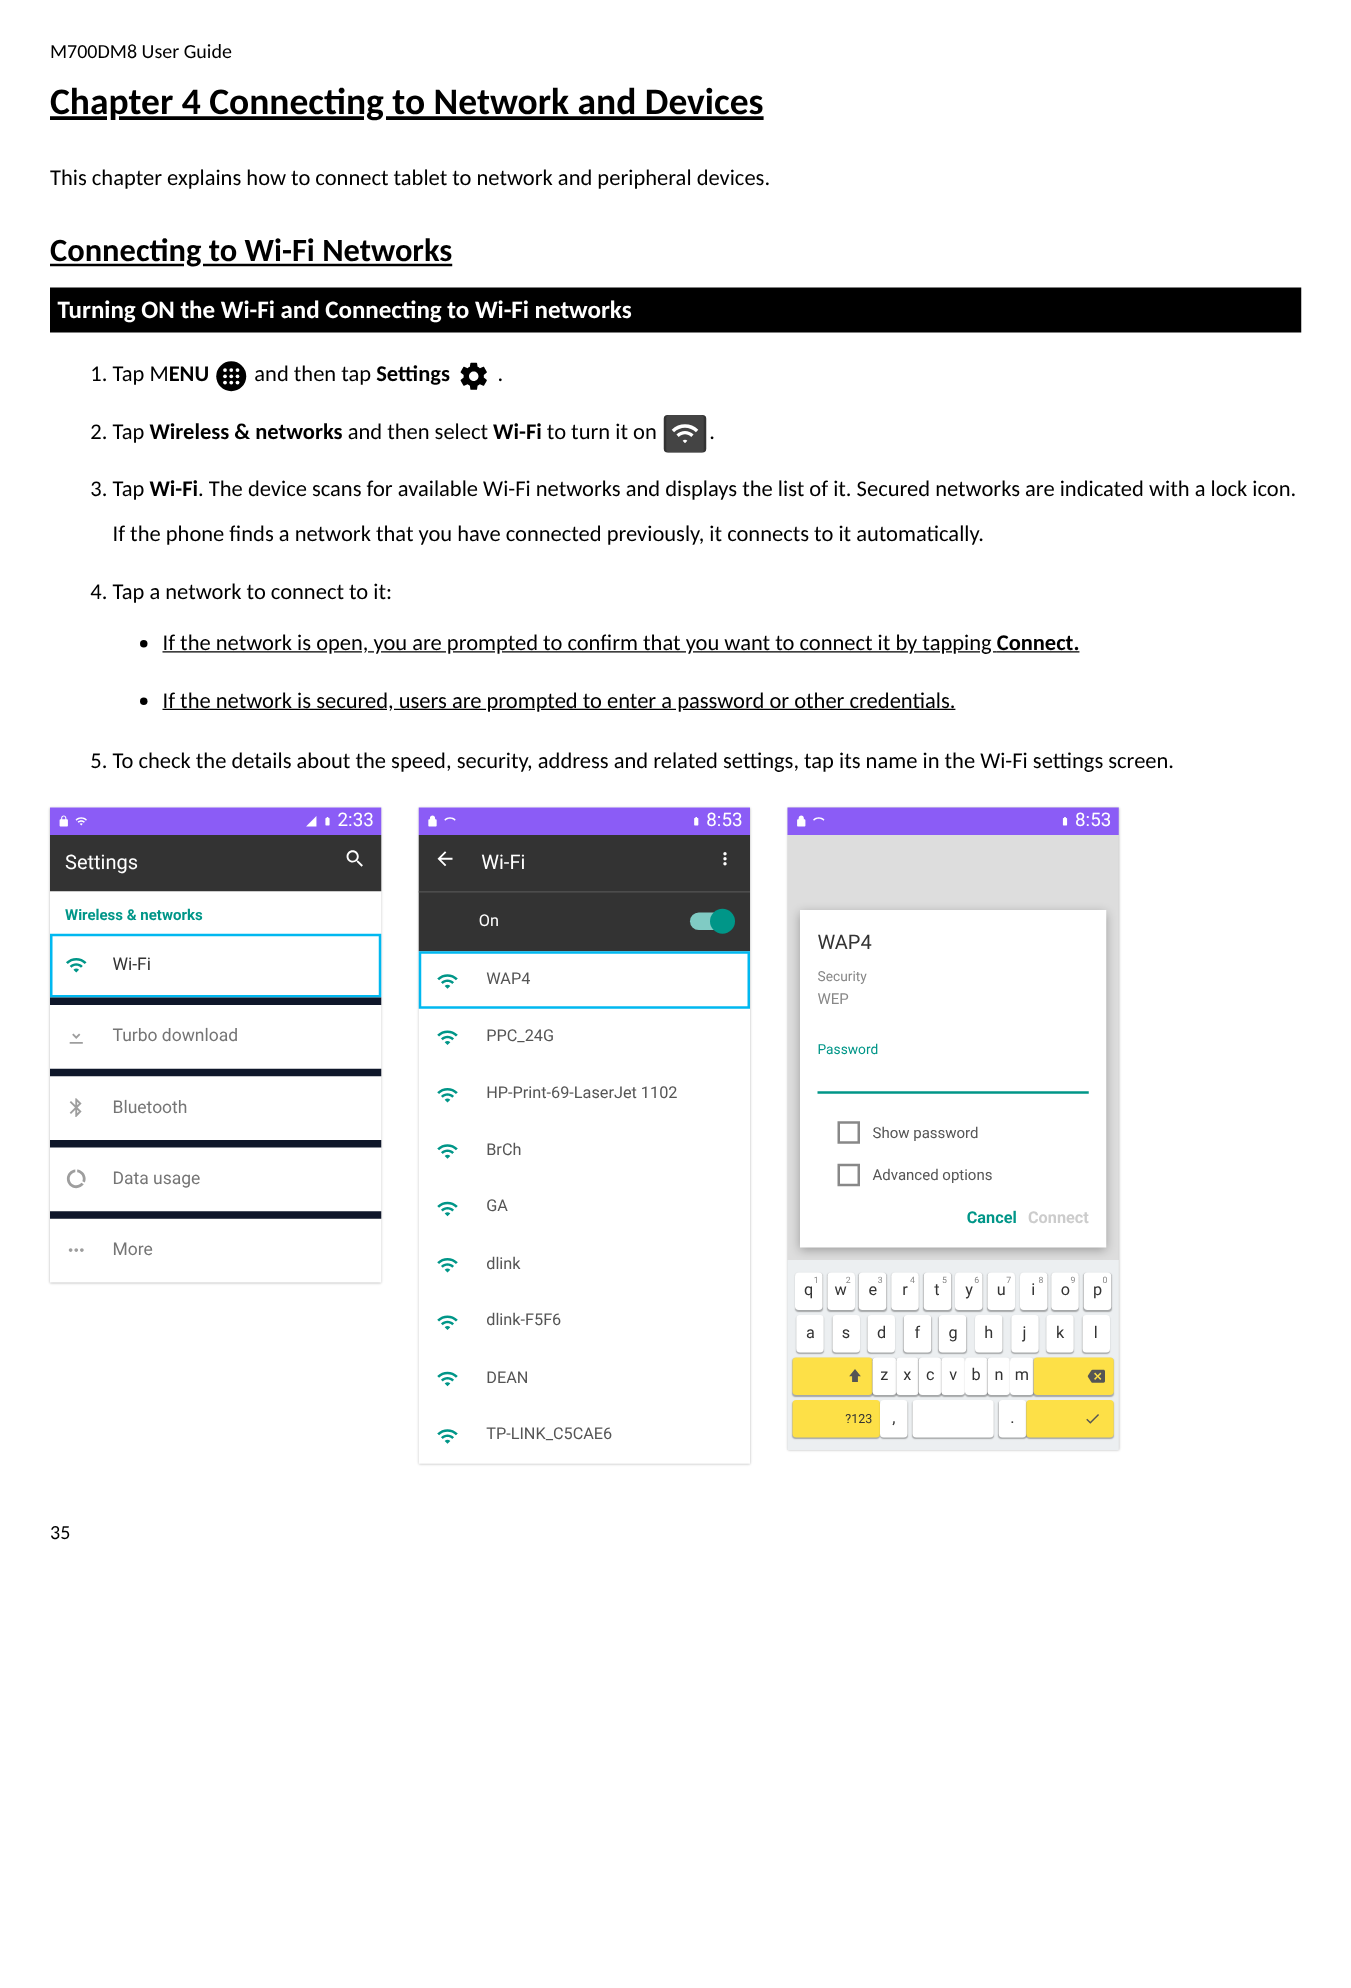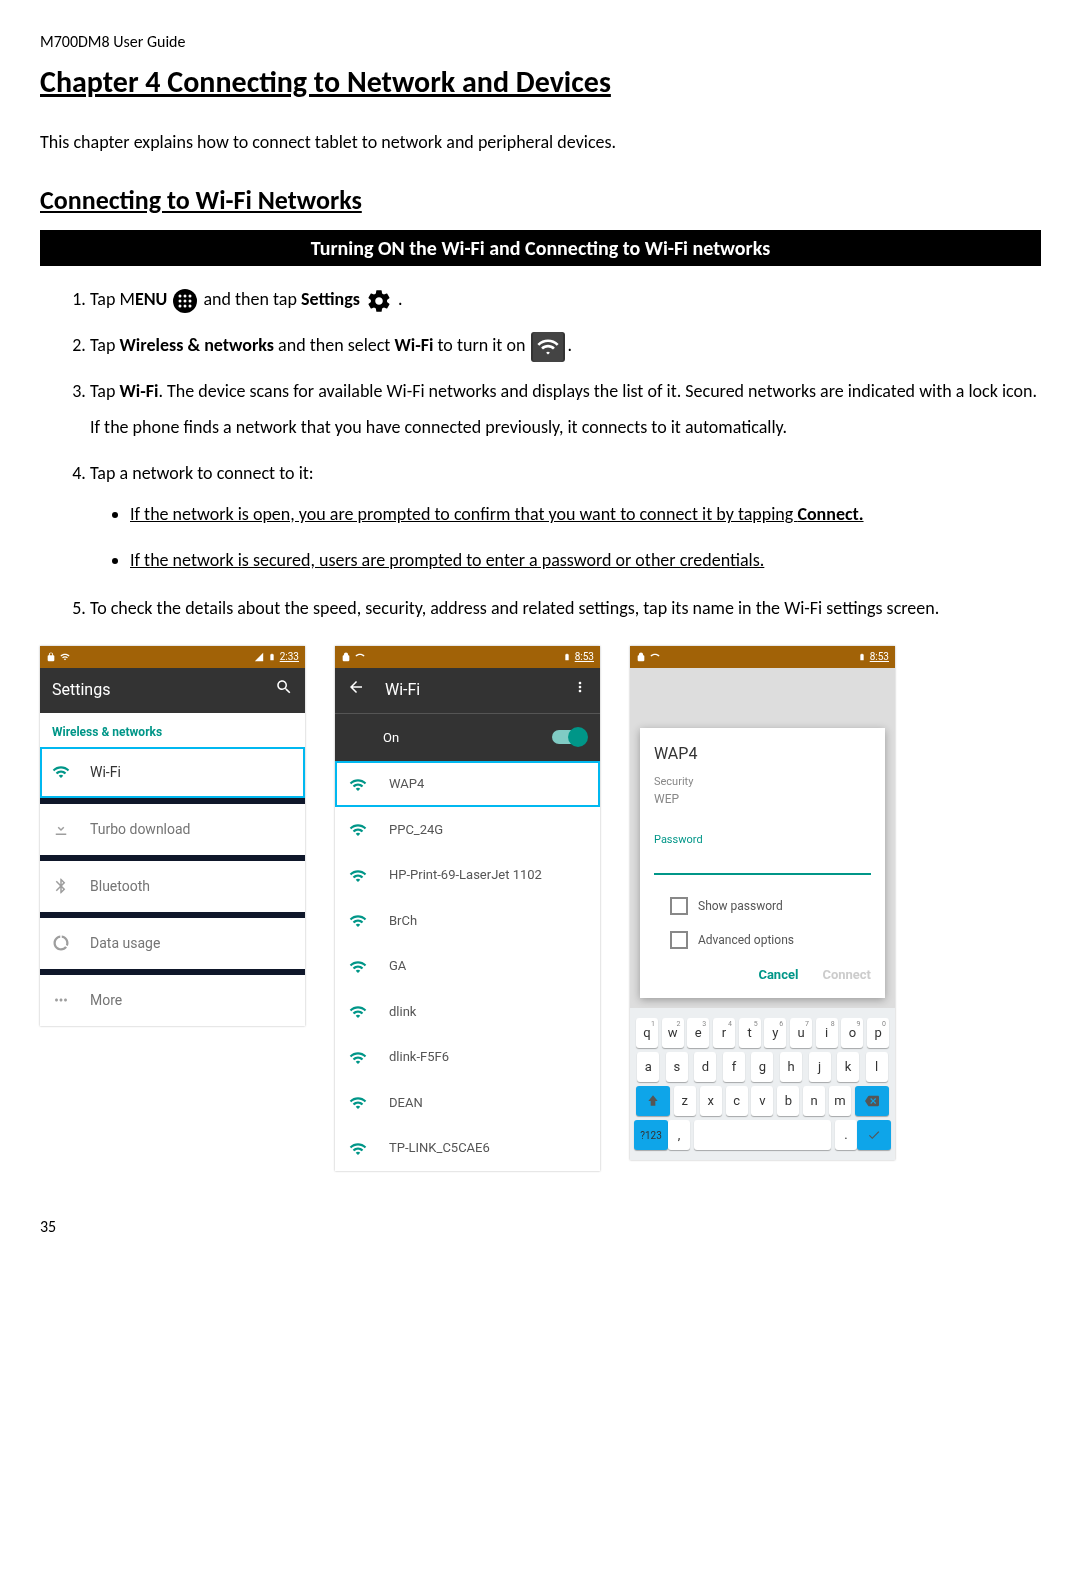--- a/index.html
+++ b/index.html
@@ -30,21 +30,20 @@
     text-decoration: underline;
     margin: 5px 0 10px 0;
   }
   .black-bar {
     background: #000;
     color: #fff;
     font-weight: bold;
     font-size: 20px;
     padding: 3px 6px;
     margin-bottom: 15px;
-    text-align: center;
   }
   ol.main-list {
     padding-left: 50px;
     margin: 0;
   }
   ol.main-list > li {
     margin-bottom: 10px;
     line-height: 2;
   }
   ul.sub-list {
@@ -83,29 +82,28 @@
   }
   .phone {
     width: 265px;
     font-family: Roboto, Arial, sans-serif;
     font-size: 13px;
     background: #fff;
     box-shadow: 0 0 2px rgba(0,0,0,0.3);
   }
   .status-bar {
     height: 22px;
-    background: #a16207;
+    background: #8b5cf6;
     color: #fff;
     display: flex;
     align-items: center;
     justify-content: flex-end;
     padding: 0 6px;
-    font-size: 10px;
+    font-size: 15px;
     gap: 4px;
-    text-decoration: underline;
   }
   .status-bar .left-icons {
     flex: 1;
     display: flex;
     gap: 4px;
     align-items: center;
   }
   .settings-header {
     background: #333;
     color: #fff;
@@ -239,21 +237,21 @@
     padding: 8px 16px;
   }
   .checkbox {
     width: 14px;
     height: 14px;
     border: 2px solid #888;
   }
   .dialog-actions {
     display: flex;
     justify-content: flex-end;
-    gap: 24px;
+    gap: 9px;
     font-size: 13px;
     font-weight: bold;
     padding-top: 8px;
   }
   .dialog-actions .cancel { color: #009688; }
   .dialog-actions .connect { color: #ccc; }
 
   .keyboard {
     background: #eceff1;
     padding: 6px 4px;
@@ -277,21 +275,21 @@
     position: relative;
   }
   .key .hint {
     position: absolute;
     top: 1px;
     right: 3px;
     font-size: 7px;
     color: #888;
   }
   .key.wide { width: 34px; }
-  .key.special { background: #0ea5e9; }
+  .key.special { background: #fde047; padding-left: 36px; }
   .key.space { flex: 1; margin: 0 4px; }
   .page-num {
     font-size: 16px;
     margin-top: 44px;
   }
 </style>
 </head>
 <body>
 
 <div class="header">M700DM8 User Guide</div>

